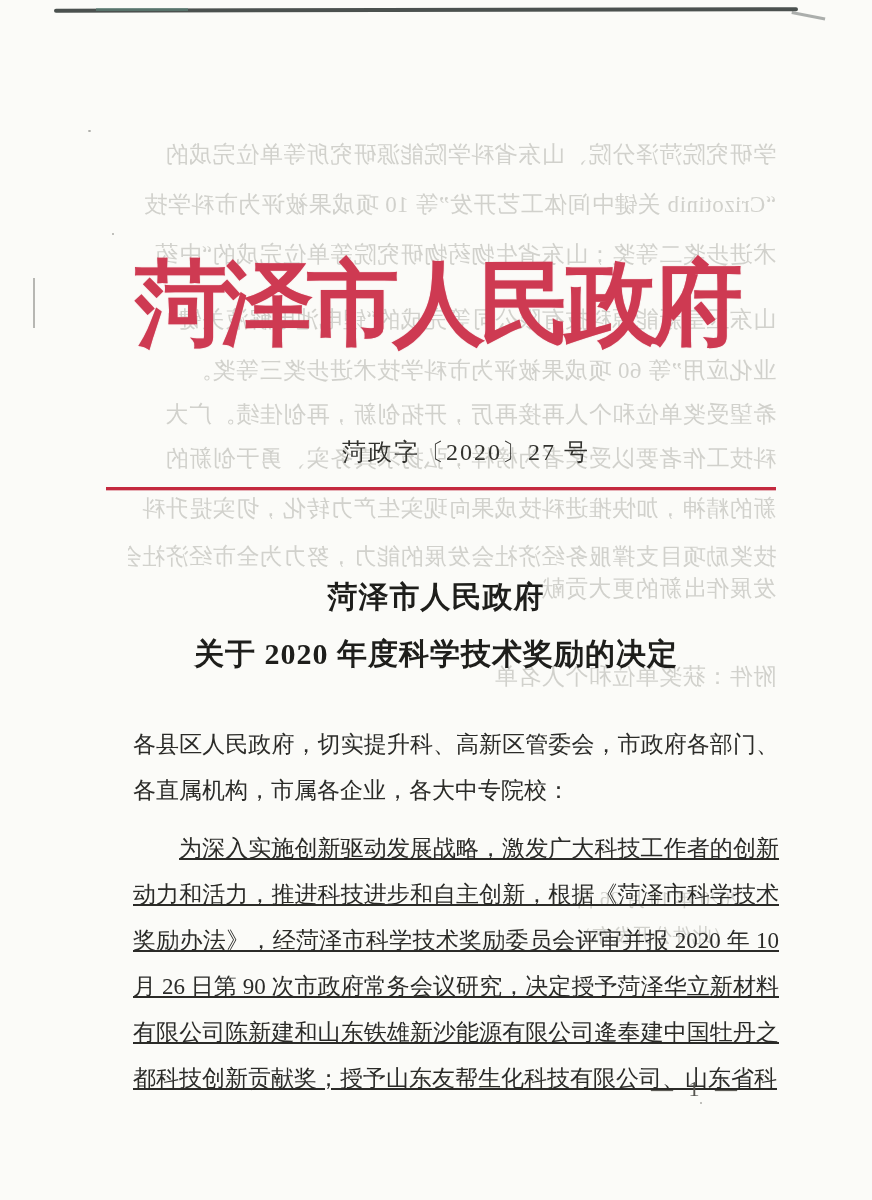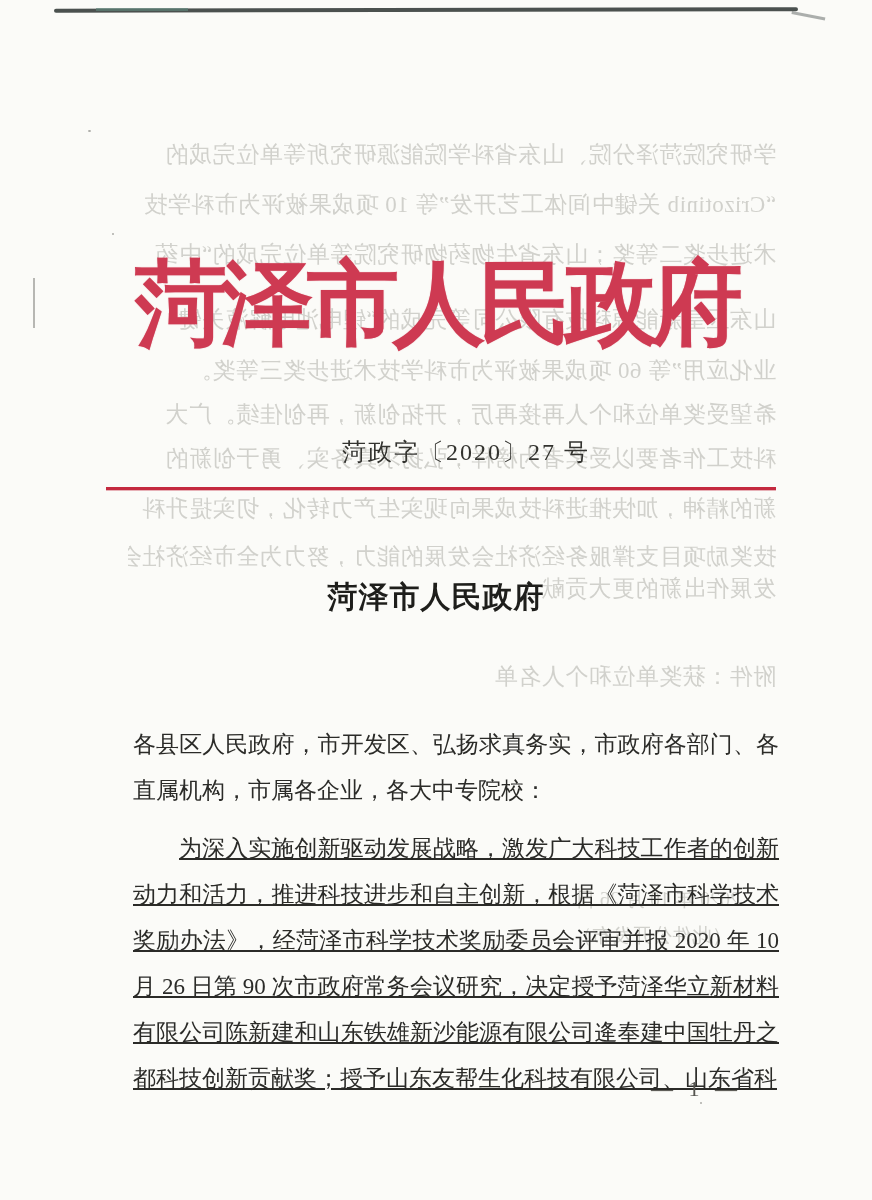--- a/index.html
+++ b/index.html
@@ -92,22 +92,23 @@
   <div class="bleed small" style="top:920px;left:542px;width:190px">（此件公开发布）</div>
 
   <div class="masthead">菏泽市人民政府</div>
 
   <div class="doc-number">菏政字〔2020〕27 号</div>
 
   <div class="red-rule"></div>
 
   <div class="doc-title">
     <div>菏泽市人民政府</div>
+    <div>关于 2020 年度科学技术奖励的决定</div>
   </div>
 
   <div class="body-block">
-    <p>各县区人民政府，市开发区、弘扬求真务实，市政府各部门、各直属机构，市属各企业，各大中专院校：</p>
+    <p>各县区人民政府，切实提升科、高新区管委会，市政府各部门、各直属机构，市属各企业，各大中专院校：</p>
     <p class="indent">为深入实施创新驱动发展战略，激发广大科技工作者的创新动力和活力，推进科技进步和自主创新，根据《菏泽市科学技术奖励办法》，经菏泽市科学技术奖励委员会评审并报 2020 年 10 月 26 日第 90 次市政府常务会议研究，决定授予菏泽华立新材料有限公司陈新建和山东铁雄新沙能源有限公司逄奉建中国牡丹之都科技创新贡献奖；授予山东友帮生化科技有限公司、山东省科</p>
   </div>
 
   <div class="page-number">— 1 —</div>
 
 </div>
 
 </body></html>

